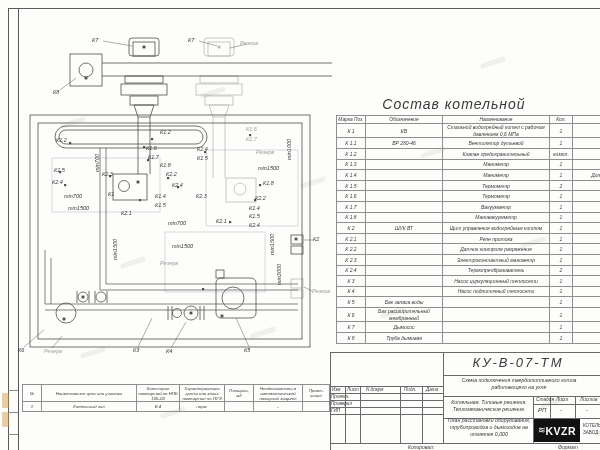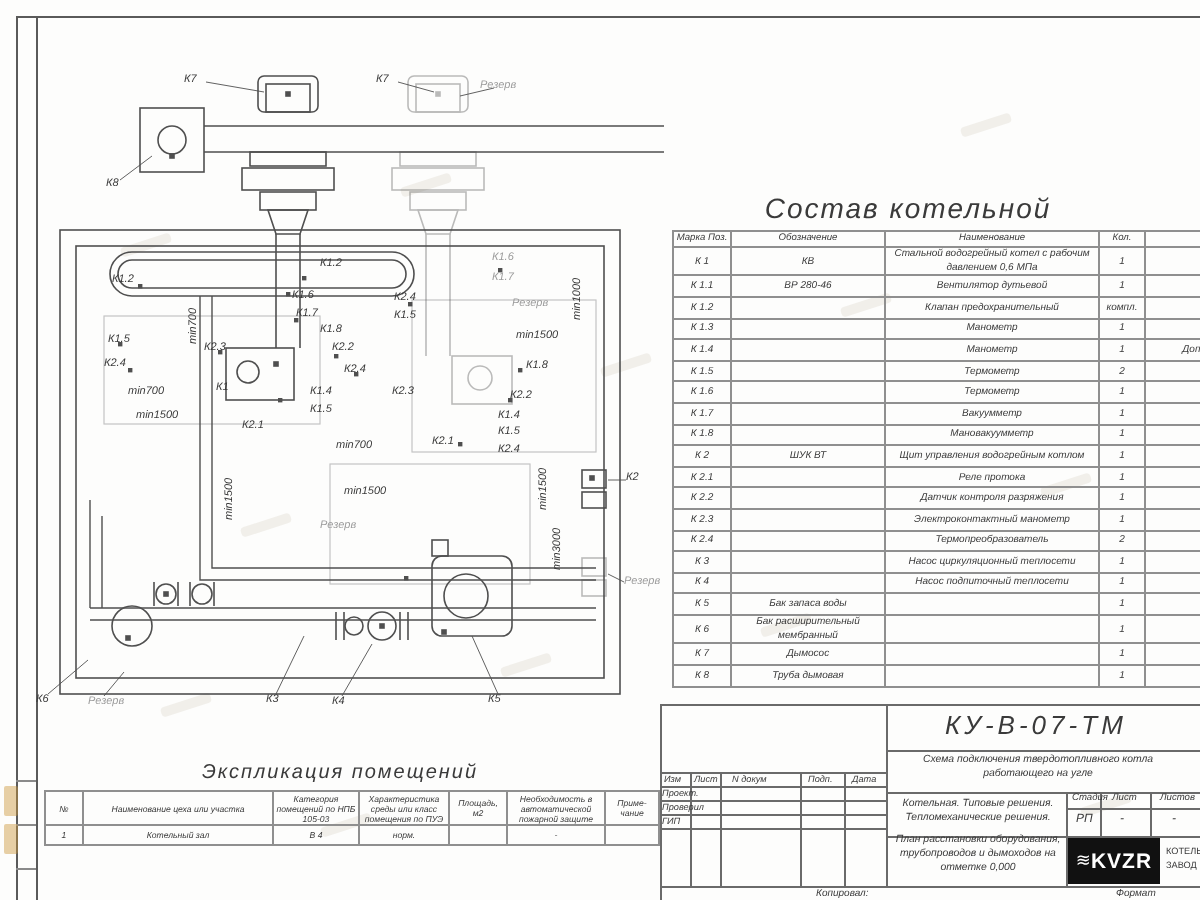--- a/index.html
+++ b/index.html
@@ -392,21 +392,20 @@
           <td class="c1">Труба дымовая</td>
           <td class="c2"></td>
           <td class="c3">1</td>
           <td class="c4">Постав. по согла</td>
         </tr>
       </tbody>
   </table>
 </div>
 
 <div id="expl-wrap">
-  <div id="expl-title">Экспликация помещений</div>
   <table class="expl">
     <thead>
         <tr id="expl-head">
           <th class="e0">№</th>
           <th class="e1">Наименование цеха или участка</th>
           <th class="e2">Категория помещений по НПБ 105-03</th>
           <th class="e3">Характеристика среды или класс помещения по ПУЭ</th>
           <th class="e4">Площадь, м2</th>
           <th class="e5">Необходимость в автоматической пожарной защите</th>
           <th class="e6">Приме- чание</th>

